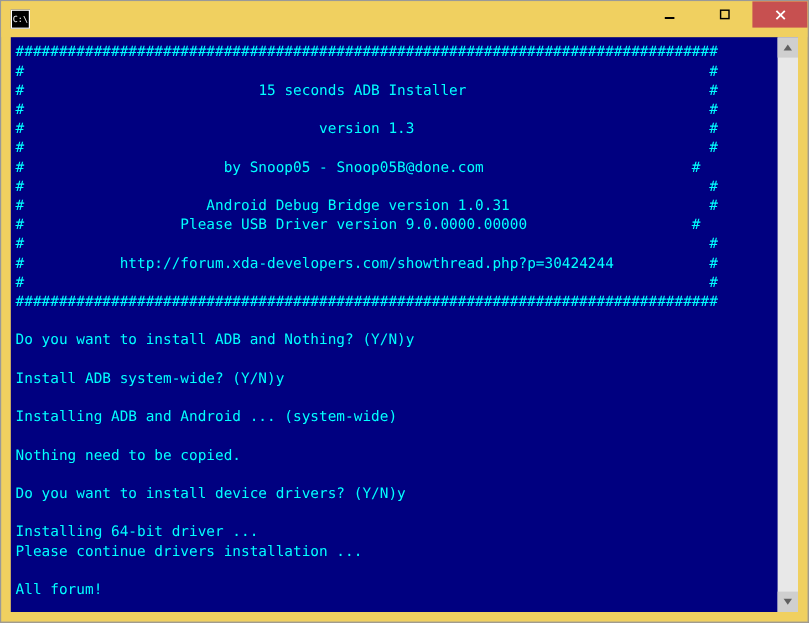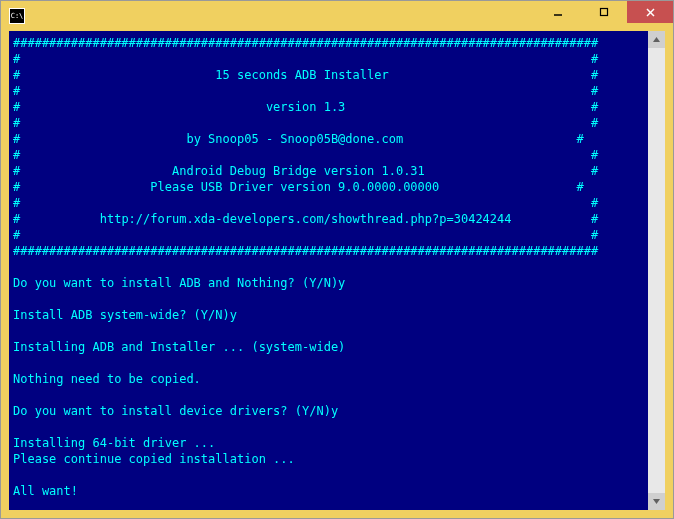--- a/index.html
+++ b/index.html
@@ -146,30 +146,30 @@
 <span>#</span>                  <span>Please USB Driver version 9.0.0000.00000</span>                   <span>#</span>
 <span>#</span>                                                                               <span>#</span>
 <span>#</span>           <span>http://forum.xda-developers.com/showthread.php?p=30424244</span>           <span>#</span>
 <span>#</span>                                                                               <span>#</span>
 <span class="border-row">#################################################################################</span>
 
 <span>Do you want to install ADB and Nothing? (Y/N)y</span>
 
 <span>Install ADB system-wide? (Y/N)y</span>
 
-<span>Installing ADB and Installer ... (system-wide)</span>
+<span>Installing ADB and Android ... (system-wide)</span>
 
 <span>Nothing need to be copied.</span>
 
 <span>Do you want to install device drivers? (Y/N)y</span>
 
 <span>Installing 64-bit driver ...</span>
-<span>Please continue copied installation ...</span>
+<span>Please continue drivers installation ...</span>
 
-<span>All want!</span>
+<span>All forum!</span>
 </div>
   <div class="scrollbar">
     <div class="scroll-btn scroll-up">
       <svg width="9" height="9" viewBox="0 0 9 9">
           <polygon points="4.5,2 8,7 1,7" fill="#606060"></polygon>
         </svg>
     </div>
     <div class="scroll-btn scroll-down">
       <svg width="9" height="9" viewBox="0 0 9 9">
           <polygon points="1,2 8,2 4.5,7" fill="#606060"></polygon>

